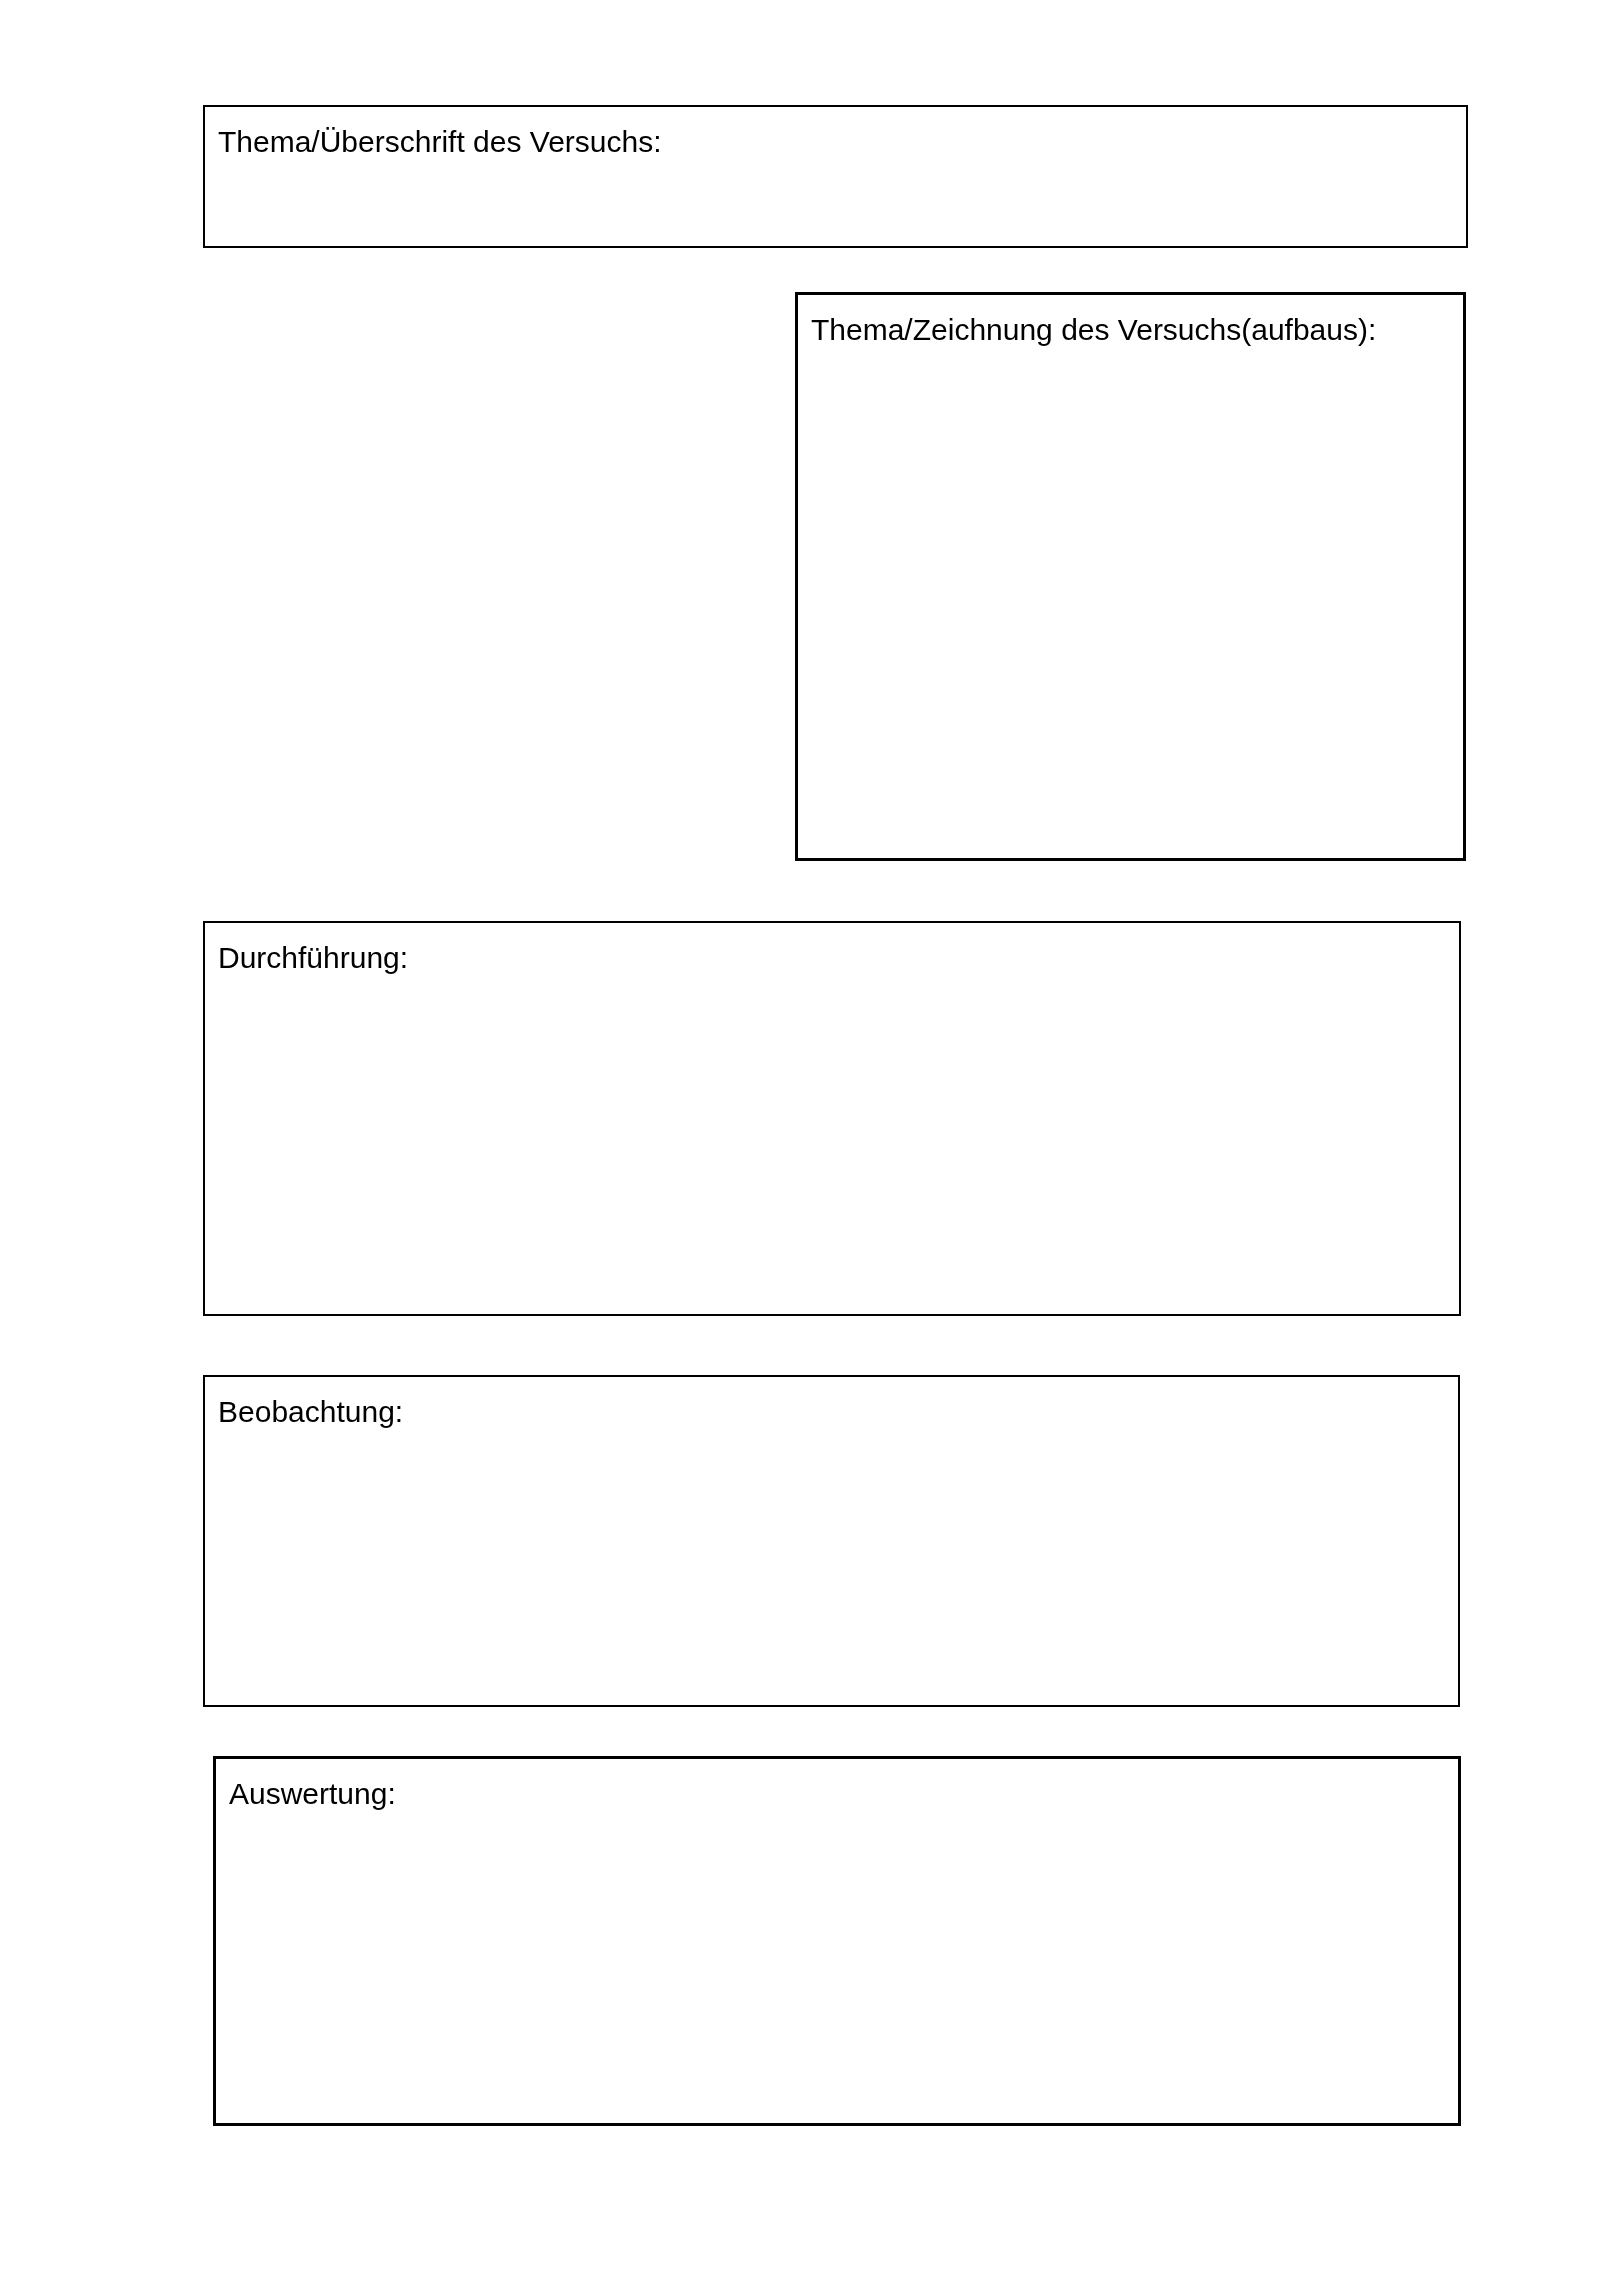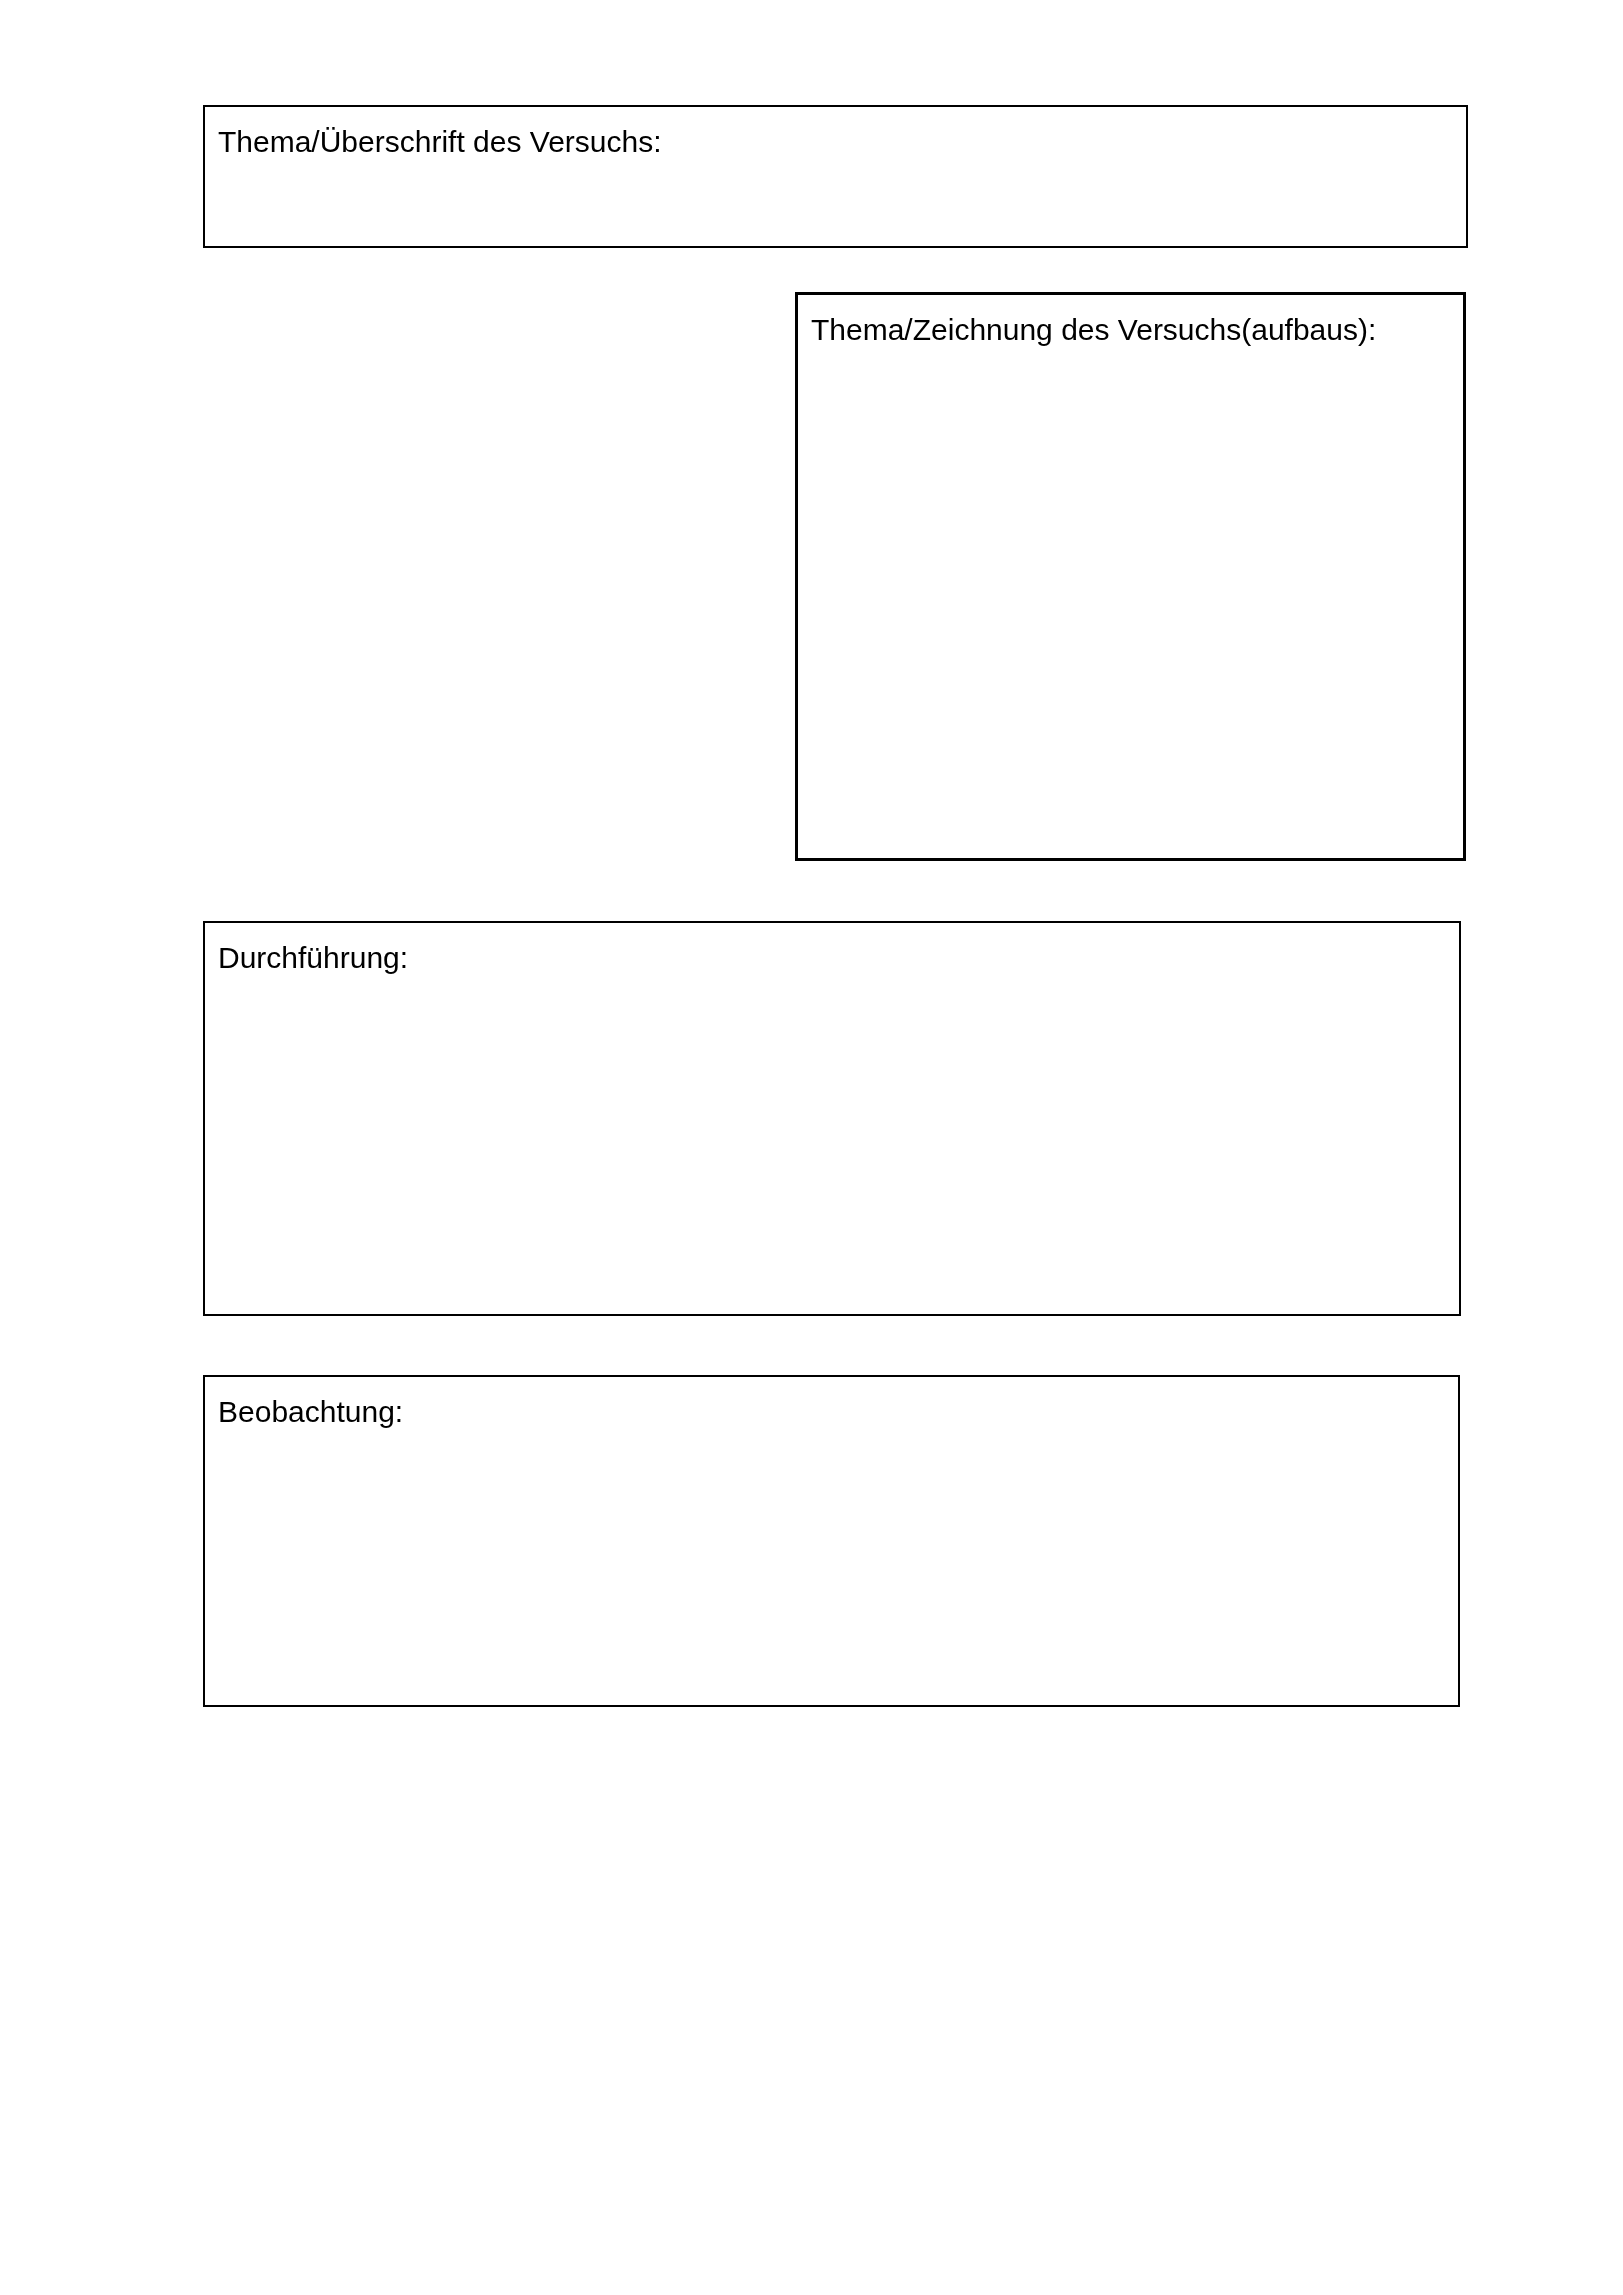--- a/index.html
+++ b/index.html
@@ -62,15 +62,18 @@
   </div>
 
   <div class="box box-durchfuehrung">
     <span class="box-label label-top-left">Durchführung:</span>
   </div>
 
   <div class="box box-beobachtung">
     <span class="box-label label-top-left">Beobachtung:</span>
   </div>
 
+  <div class="box box-auswertung">
+    <span class="box-label label-top-left">Auswertung:</span>
+  </div>
 
 </div>
 
 
 </body></html>

